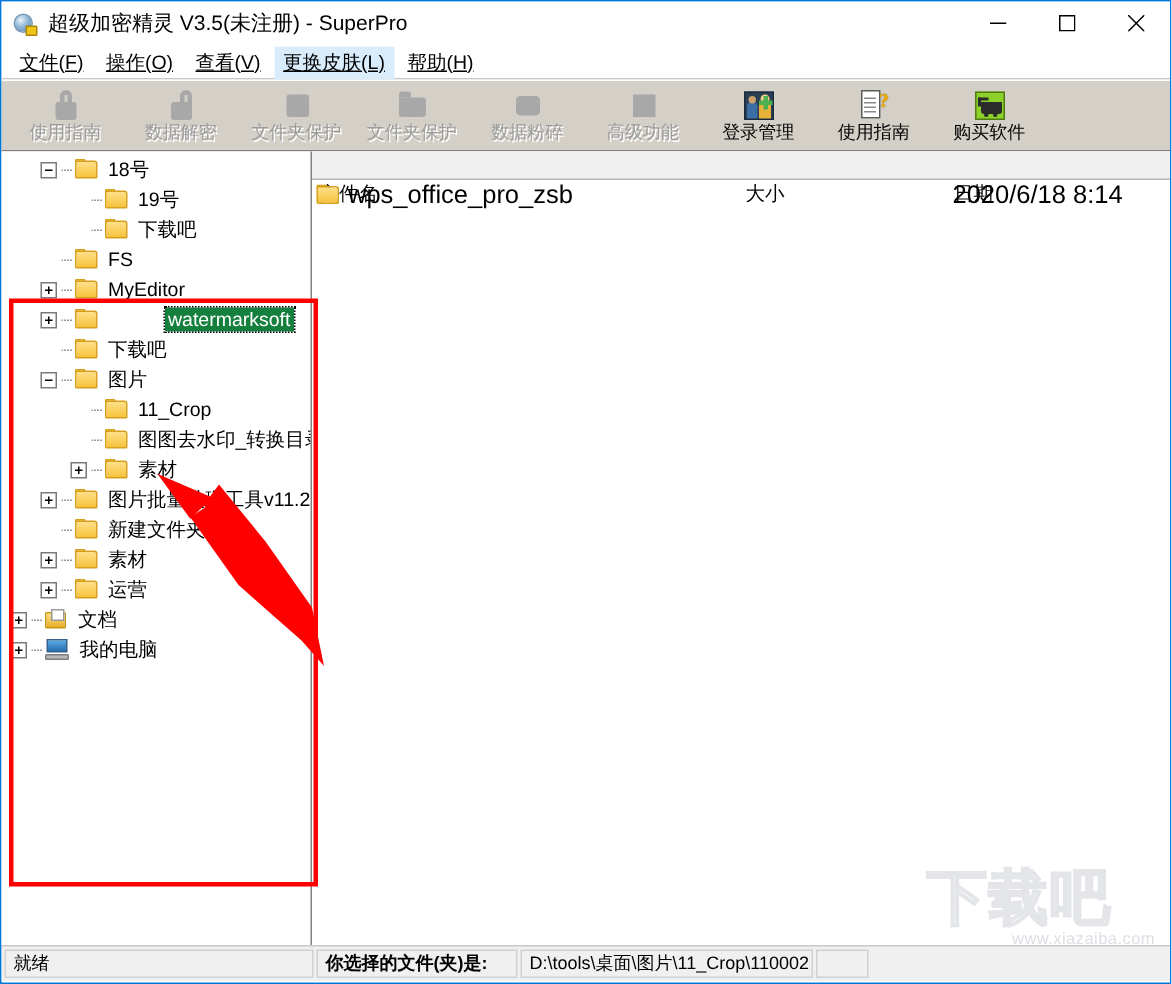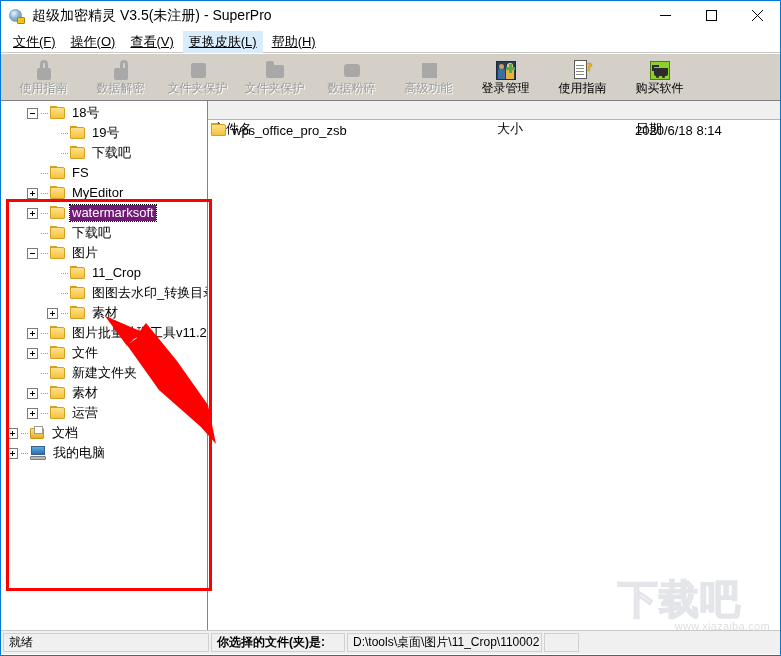--- a/index.html
+++ b/index.html
@@ -268,24 +268,25 @@
     position:absolute; left:1px; top:0px; width:14px; height:9px;
     background: linear-gradient(180deg,#5aa9e6 0%,#2a6fb0 100%);
     border:1px solid #36618c; box-sizing:border-box;
   }
   .ti-pc .base {
     position:absolute; left:0px; bottom:0px; width:16px; height:4px;
     background:#b9b9b9; border:1px solid #7e7e7e; box-sizing:border-box; border-radius:1px;
   }
   .tlabel { padding: 0 2px; line-height: 16px; }
   .trow.selected .tlabel {
-    background: #701a75;
+    background: #15803d;
     color: #ffffff;
     outline: 1px dotted #000;
     outline-offset: 0px;
+    margin-left: 40px;
   }
 
   
   .colhead {
     height: 19px;
     display: flex;
     background: #f0f0f0;
     border-bottom: 1px solid #b5b5b5;
     box-sizing: border-box;
   }
@@ -300,21 +301,21 @@
     background: linear-gradient(180deg,#fdfdfd 0%,#eeeeee 100%);
     margin-top: 28px;
   }
   .col-name { width: 284px; }
   .col-size { width: 139px; }
   .col-date { flex: 1; border-right: none; }
   .lrow {
     height: 20px;
     display: flex;
     align-items: center;
-    font-size: 13px;
+    font-size: 17px;
     color: #000;
   }
   .lcell-name { width: 284px; display:flex; align-items:center; padding-left: 3px; box-sizing:border-box; }
   .lcell-size { width: 139px; box-sizing:border-box; }
   .lcell-date { flex:1; padding-left: 4px; box-sizing:border-box; }
   .lfolder {
     width:16px; height:14px; margin-right:5px; position:relative; flex:0 0 auto;
   }
   .lfolder .back {
     position:absolute; left:0; top:1px; width:15px; height:12px;
@@ -647,30 +648,20 @@
             <span class="expander plus"></span>
             <span class="dots"></span>
             <div class="ti-folder">
               <div class="tab"></div>
               <div class="back"></div>
             </div>
             <span class="tlabel">图片批量处理工具v11.2</span>
           </div>
           <div class="trow">
             <span class="indent" style="width:26px"></span>
-            <span class="expander plus"></span>
-            <span class="dots"></span>
-            <div class="ti-folder">
-              <div class="tab"></div>
-              <div class="back"></div>
-            </div>
-            <span class="tlabel">文件</span>
-          </div>
-          <div class="trow">
-            <span class="indent" style="width:26px"></span>
             <span class="expander-gap"></span>
             <span class="dots"></span>
             <div class="ti-folder">
               <div class="tab"></div>
               <div class="back"></div>
             </div>
             <span class="tlabel">新建文件夹</span>
           </div>
           <div class="trow">
             <span class="indent" style="width:26px"></span>

